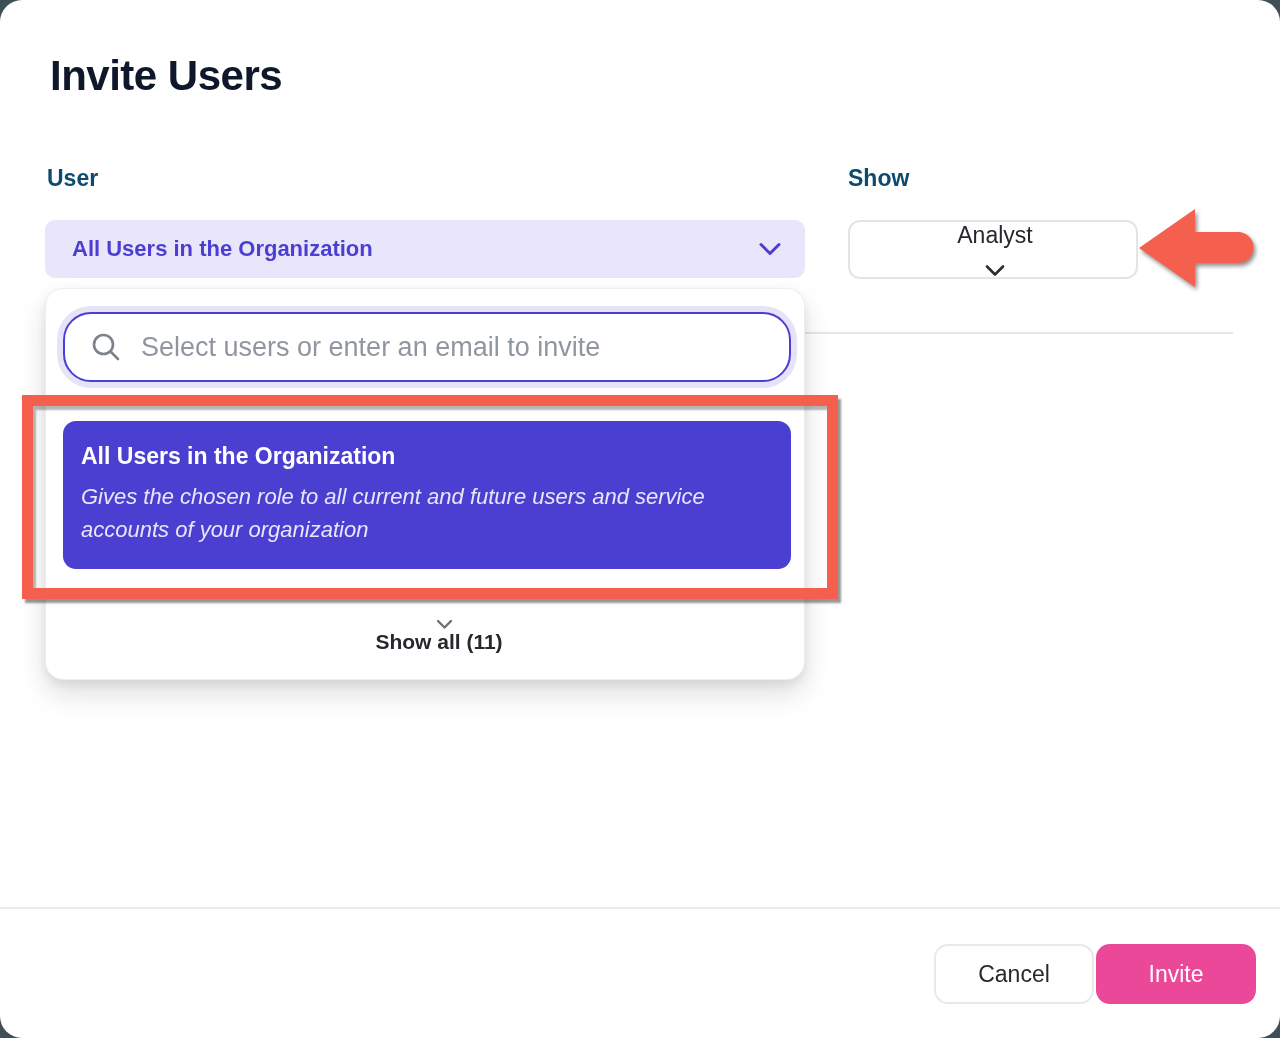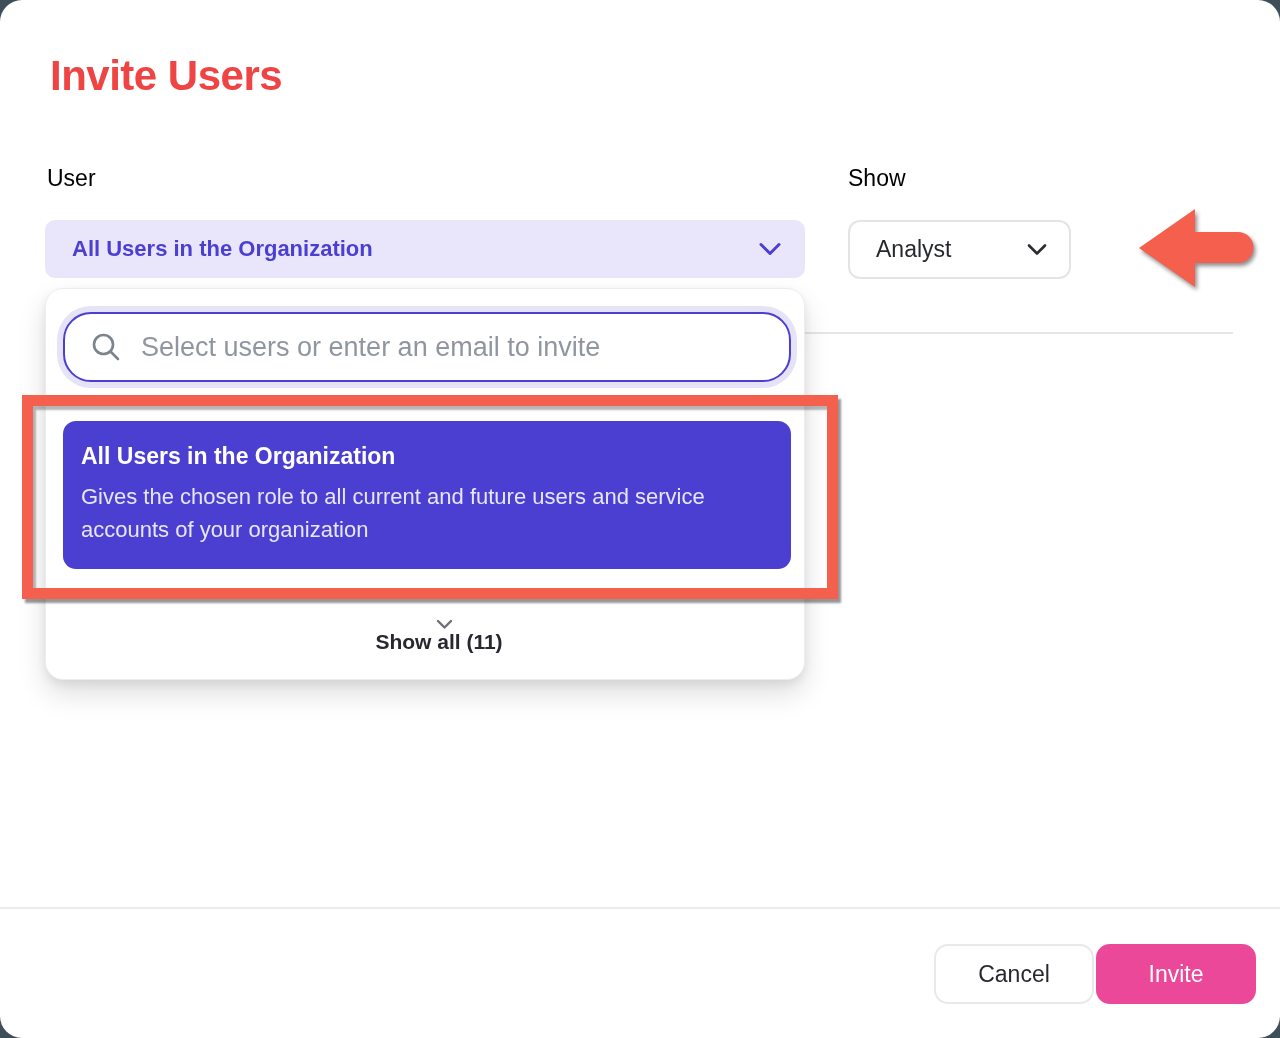--- a/index.html
+++ b/index.html
@@ -10,49 +10,50 @@
     position:relative;
     overflow:hidden;
   }
   .modal{
     position:absolute;inset:0;
     background:#ffffff;
     border-radius:22px;
   }
   .page-title{
     position:absolute;left:50px;top:52px;
-    font-size:42px;font-weight:700;color:#ef4444;
+    font-size:42px;font-weight:700;color:#0f172a;
     letter-spacing:-0.5px;
   }
   .field-label{
     position:absolute;top:165px;
-    font-size:23px;font-weight:400;color:#000000;
+    font-size:23px;font-weight:700;color:#0c4a6e;
   }
   .label-user{left:47px;}
   .label-role{left:848px;}
 
   
   .user-select{
     position:absolute;left:45px;top:220px;width:760px;height:58px;
     background:#e9e5fa;border-radius:10px;
     display:flex;align-items:center;justify-content:space-between;
     box-sizing:border-box;padding:0 24px 0 27px;
     cursor:pointer;
   }
   .user-select .sel-text{
     font-size:22px;font-weight:700;color:#4b3fd1;
   }
 
   
   .role-select{
-    position:absolute;left:848px;top:220px;width:223px;height:59px;
+    position:absolute;left:848px;top:220px;width:290px;height:59px;
     background:#ffffff;border:2px solid #e4e4e6;border-radius:12px;
     display:flex;align-items:center;justify-content:space-between;
     box-sizing:border-box;padding:0 22px 0 26px;
     cursor:pointer;
+    flex-direction:column;
   }
   .role-select .sel-text{
     font-size:23px;font-weight:500;color:#26282e;
   }
 
   .role-divider{
     position:absolute;left:700px;top:332px;width:533px;height:2px;
     background:#e6e6e6;z-index:1;
   }
 
@@ -90,21 +91,21 @@
     box-sizing:border-box;
     padding:22px 36px 0 18px;
     cursor:pointer;
   }
   .option-title{
     font-size:23px;font-weight:700;color:#ffffff;
     margin:0 0 10px 0;
   }
   .option-desc{
     font-size:22px;font-weight:400;color:#e8e6fb;
-    line-height:33px;margin:0;
+    line-height:33px;margin:0;font-style:italic;
   }
   .show-all-row{
     position:absolute;left:0;top:330px;width:760px;height:40px;
     display:flex;align-items:center;
     cursor:pointer;
     flex-direction:column;
   }
   .show-all-row .chev{margin-left:37px;}
   .show-all-label{
     margin-left:26px;

